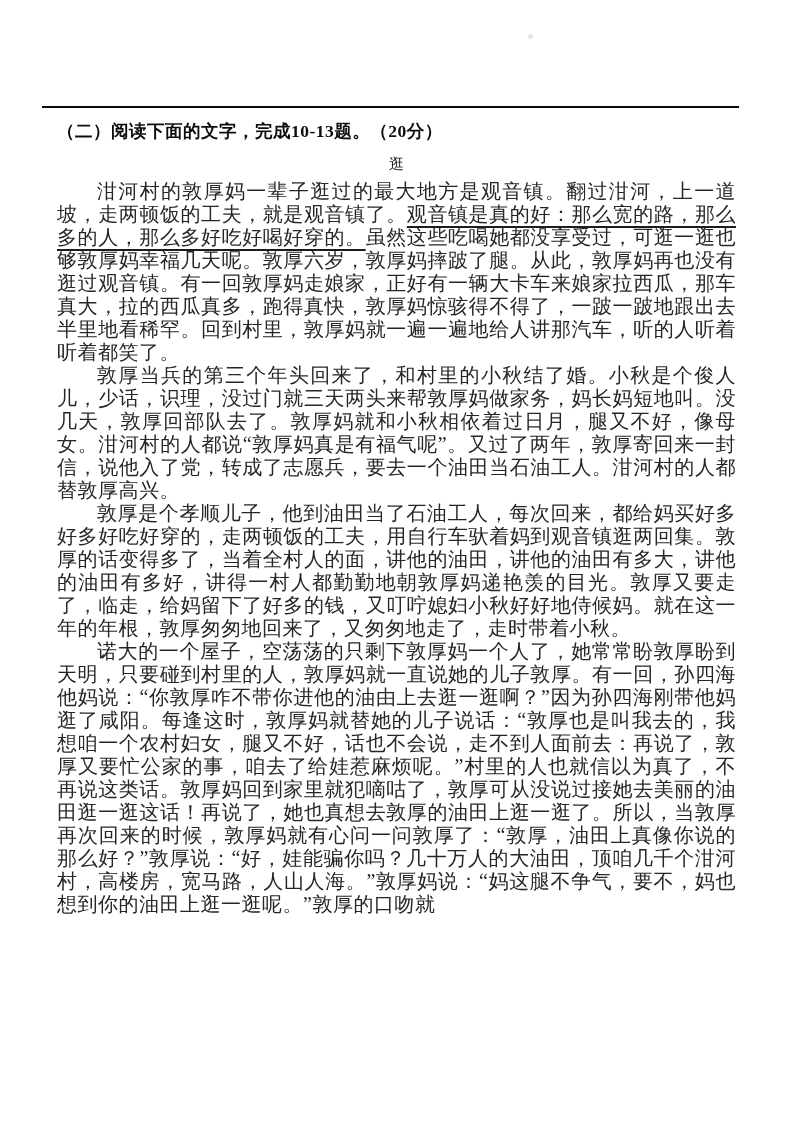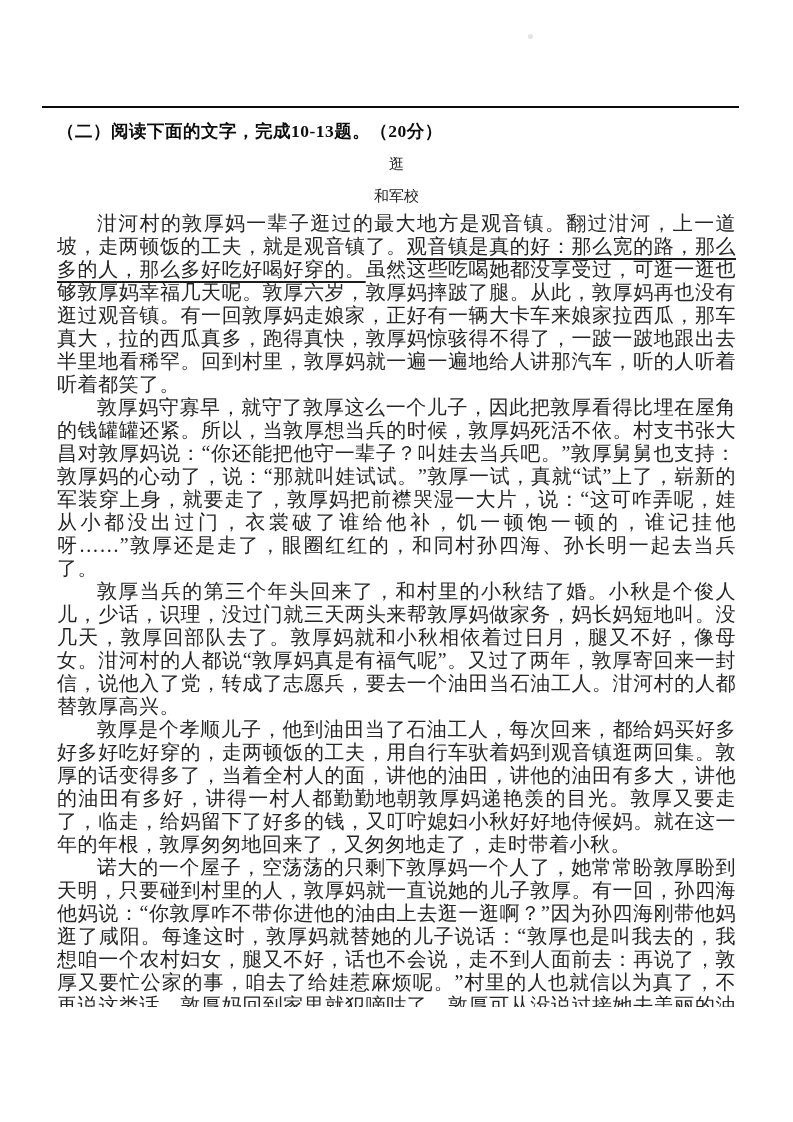--- a/index.html
+++ b/index.html
@@ -73,22 +73,20 @@
 </style>
 </head>
 <body>
 
 <div class="page">
   <div class="faint-mark"></div>
   <div class="top-rule"></div>
   <div class="content">
     <div class="section-heading">（二）阅读下面的文字，完成10-13题。（20分）</div>
     <div class="passage-title">逛</div>
-    <div class="passage-author">和军校</div>
     <div class="passage">
         <p><span>泔河村的敦厚妈一辈子逛过的最大地方是观音镇。翻过泔河，上一道坡，走两顿饭的工夫，就是观音镇了。</span><span class="u">观音镇是真的好：那么宽的路，那么多的人，那么多好吃好喝好穿的。</span><span>虽然这些吃喝她都没享受过，可逛一逛也够敦厚妈幸福几天呢。敦厚六岁，敦厚妈摔跛了腿。从此，敦厚妈再也没有逛过观音镇。有一回敦厚妈走娘家，正好有一辆大卡车来娘家拉西瓜，那车真大，拉的西瓜真多，跑得真快，敦厚妈惊骇得不得了，一跛一跛地跟出去半里地看稀罕。回到村里，敦厚妈就一遍一遍地给人讲那汽车，听的人听着听着都笑了。</span></p>
-        <p><span>敦厚妈守寡早，就守了敦厚这么一个儿子，因此把敦厚看得比埋在屋角的钱罐罐还紧。所以，当敦厚想当兵的时候，敦厚妈死活不依。村支书张大昌对敦厚妈说：“你还能把他守一辈子？叫娃去当兵吧。”敦厚舅舅也支持：敦厚妈的心动了，说：“那就叫娃试试。”敦厚一试，真就“试”上了，崭新的军装穿上身，就要走了，敦厚妈把前襟哭湿一大片，说：“这可咋弄呢，娃从小都没出过门，衣裳破了谁给他补，饥一顿饱一顿的，谁记挂他呀……”敦厚还是走了，眼圈红红的，和同村孙四海、孙长明一起去当兵了。</span></p>
         <p><span>敦厚当兵的第三个年头回来了，和村里的小秋结了婚。小秋是个俊人儿，少话，识理，没过门就三天两头来帮敦厚妈做家务，妈长妈短地叫。没几天，敦厚回部队去了。敦厚妈就和小秋相依着过日月，腿又不好，像母女。泔河村的人都说“敦厚妈真是有福气呢”。又过了两年，敦厚寄回来一封信，说他入了党，转成了志愿兵，要去一个油田当石油工人。泔河村的人都替敦厚高兴。</span></p>
         <p><span>敦厚是个孝顺儿子，他到油田当了石油工人，每次回来，都给妈买好多好多好吃好穿的，走两顿饭的工夫，用自行车驮着妈到观音镇逛两回集。敦厚的话变得多了，当着全村人的面，讲他的油田，讲他的油田有多大，讲他的油田有多好，讲得一村人都勤勤地朝敦厚妈递艳羡的目光。敦厚又要走了，临走，给妈留下了好多的钱，又叮咛媳妇小秋好好地侍候妈。就在这一年的年根，敦厚匆匆地回来了，又匆匆地走了，走时带着小秋。</span></p>
         <p><span>诺大的一个屋子，空荡荡的只剩下敦厚妈一个人了，她常常盼敦厚盼到天明，只要碰到村里的人，敦厚妈就一直说她的儿子敦厚。有一回，孙四海他妈说：“你敦厚咋不带你进他的油由上去逛一逛啊？”因为孙四海刚带他妈逛了咸阳。每逢这时，敦厚妈就替她的儿子说话：“敦厚也是叫我去的，我想咱一个农村妇女，腿又不好，话也不会说，走不到人面前去：再说了，敦厚又要忙公家的事，咱去了给娃惹麻烦呢。”村里的人也就信以为真了，不再说这类话。敦厚妈回到家里就犯嘀咕了，敦厚可从没说过接她去美丽的油田逛一逛这话！再说了，她也真想去敦厚的油田上逛一逛了。所以，当敦厚再次回来的时候，敦厚妈就有心问一问敦厚了：“敦厚，油田上真像你说的那么好？”敦厚说：“好，娃能骗你吗？几十万人的大油田，顶咱几千个泔河村，高楼房，宽马路，人山人海。”敦厚妈说：“妈这腿不争气，要不，妈也想到你的油田上逛一逛呢。”敦厚的口吻就</span></p>
       </div>
   </div>
 </div>
 
 </body></html>

